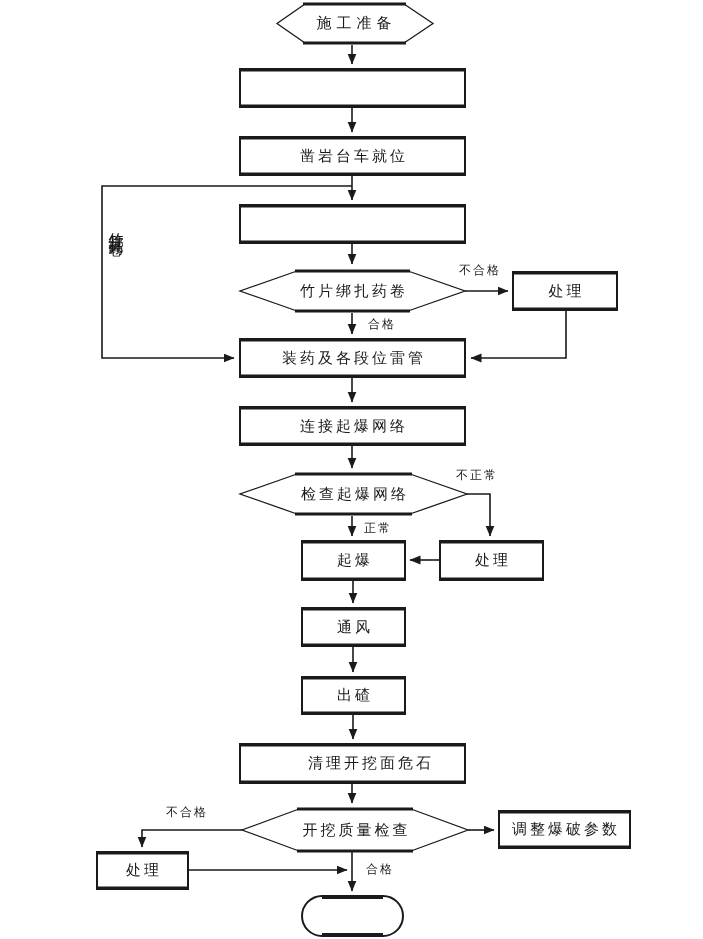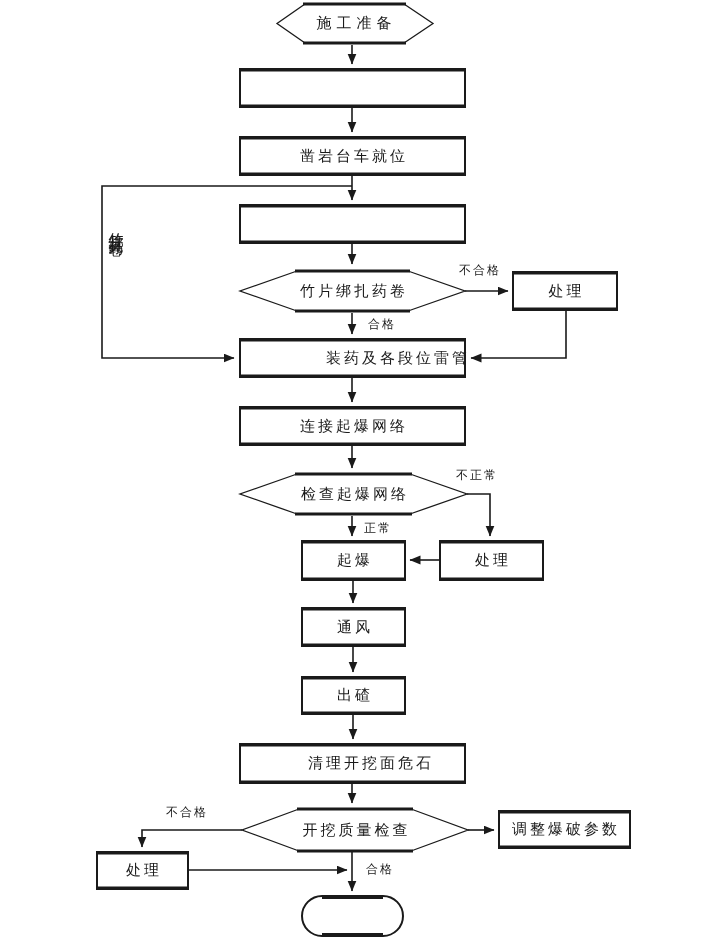--- a/index.html
+++ b/index.html
@@ -87,21 +87,21 @@
       <path d="M468,830H494" marker-end="url(#arr)"></path>
       <path d="M188,870H347" marker-end="url(#arr)"></path>
       <path d="M352,852V891" marker-end="url(#arr)"></path>
     </g>
   </svg>
 
   <div class="node-label" style="left:277px;top:3px;width:156px;height:41px;letter-spacing:5px;">施工准备</div>
   <div class="node-label" style="left:240px;top:137px;width:225px;height:38px;">凿岩台车就位</div>
   <div class="node-label" style="left:240px;top:270px;width:225px;height:42px;">竹片绑扎药卷</div>
   <div class="node-label" style="left:513px;top:272px;width:104px;height:38px;">处理</div>
-  <div class="node-label" style="left:240px;top:339px;width:225px;height:38px;margin-left:44px;">装药及各段位雷管</div>
+  <div class="node-label" style="left:240px;top:339px;width:225px;height:38px;">装药及各段位雷管</div>
   <div class="node-label" style="left:240px;top:407px;width:225px;height:38px;">连接起爆网络</div>
   <div class="node-label" style="left:240px;top:473px;width:227px;height:42px;">检查起爆网络</div>
   <div class="node-label" style="left:302px;top:541px;width:103px;height:39px;">起爆</div>
   <div class="node-label" style="left:440px;top:541px;width:103px;height:39px;">处理</div>
   <div class="node-label" style="left:302px;top:608px;width:103px;height:38px;">通风</div>
   <div class="node-label" style="left:302px;top:677px;width:103px;height:37px;">出碴</div>
   <div class="node-label" style="left:257px;top:744px;width:225px;height:39px;">清理开挖面危石</div>
   <div class="node-label" style="left:242px;top:808px;width:226px;height:44px;">开挖质量检查</div>
   <div class="node-label" style="left:499px;top:811px;width:131px;height:37px;">调整爆破参数</div>
   <div class="node-label" style="left:97px;top:852px;width:91px;height:37px;">处理</div>

